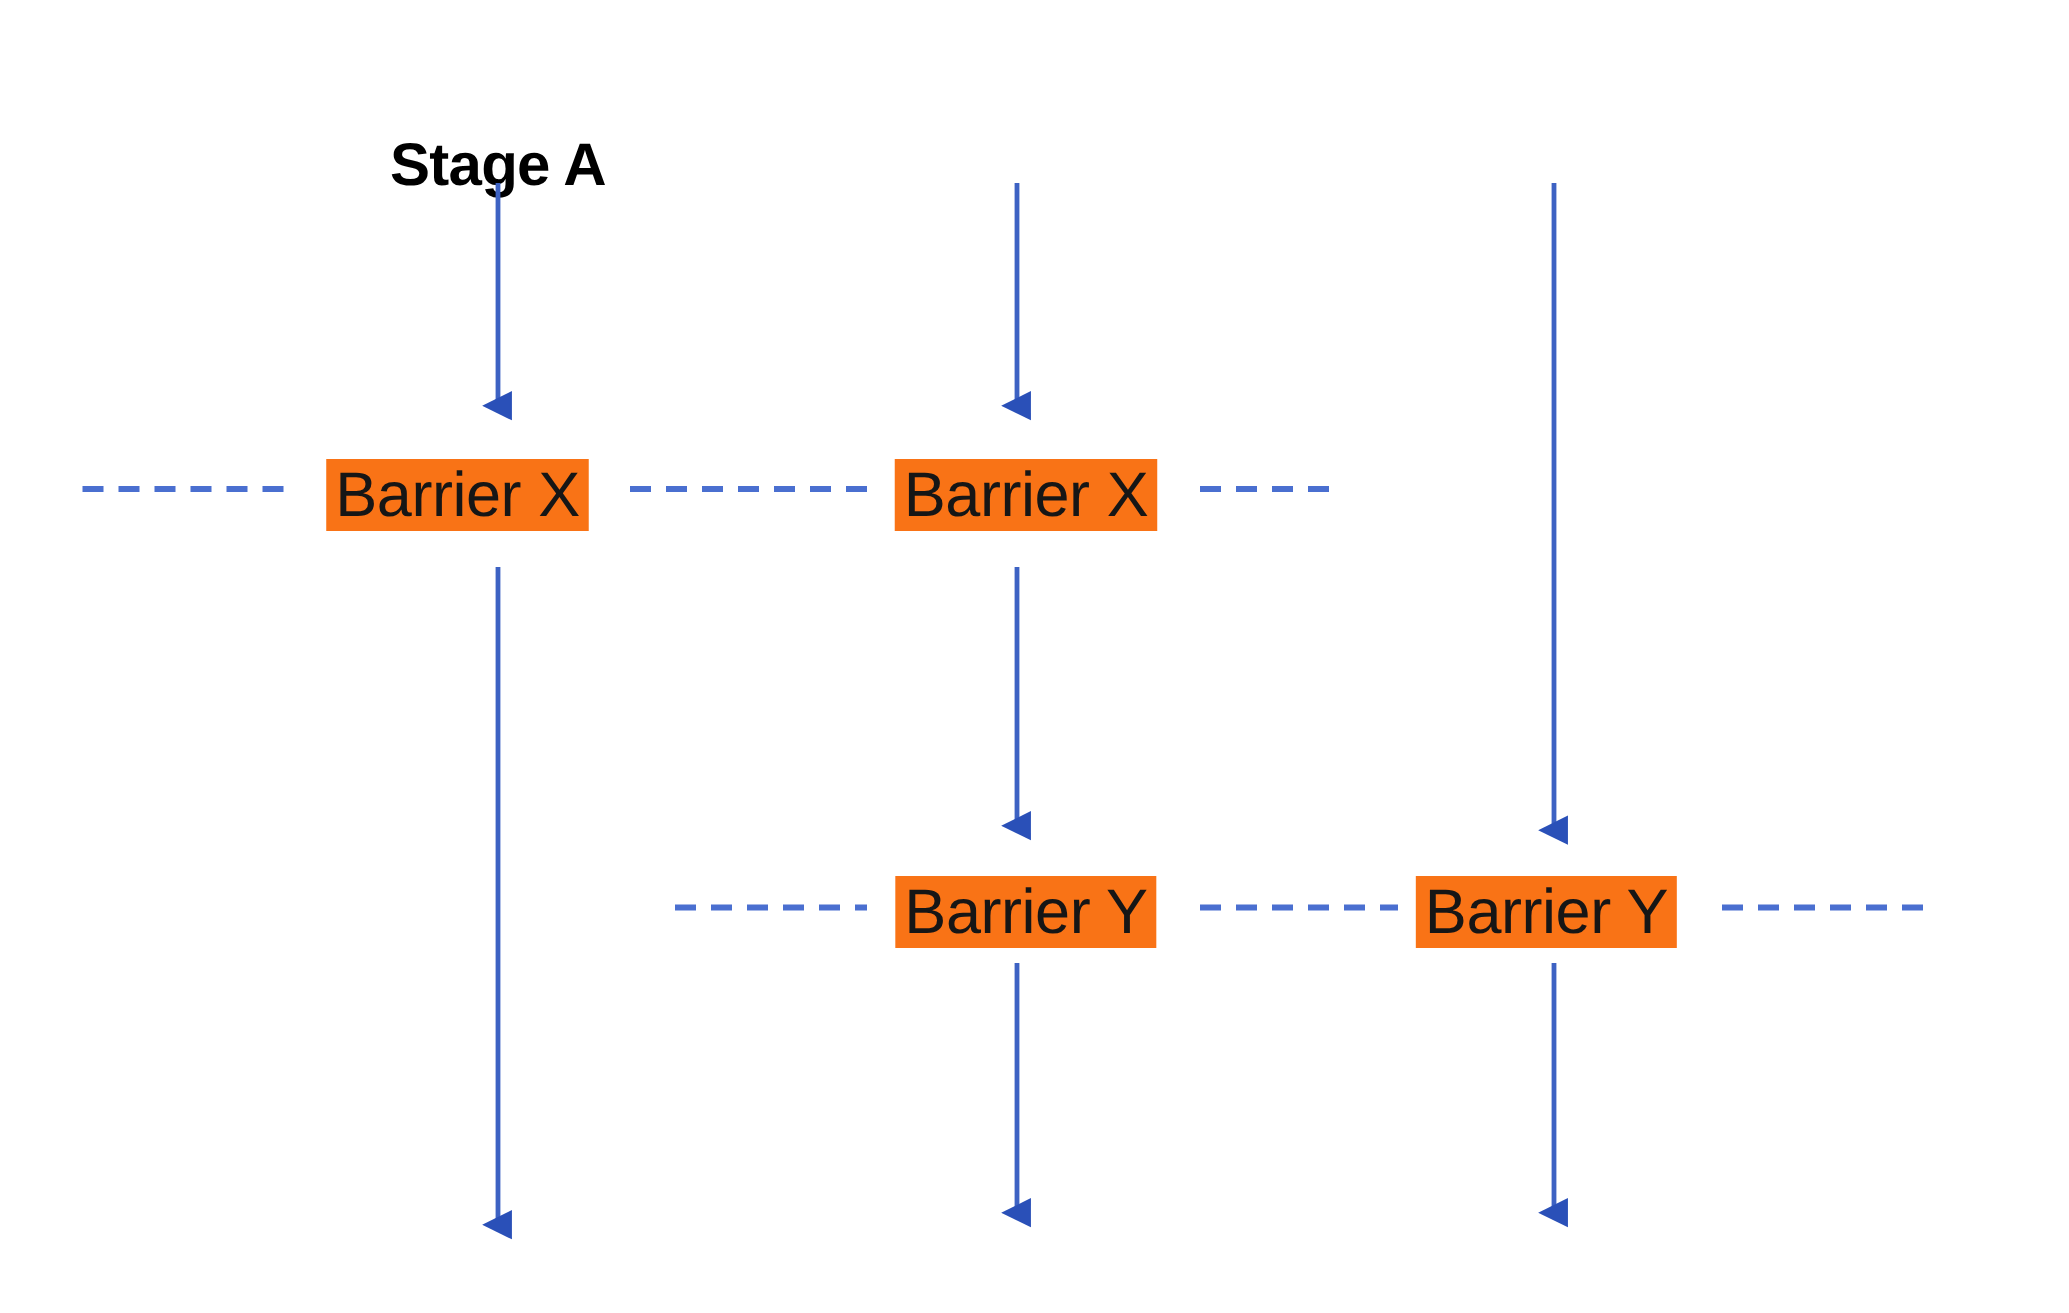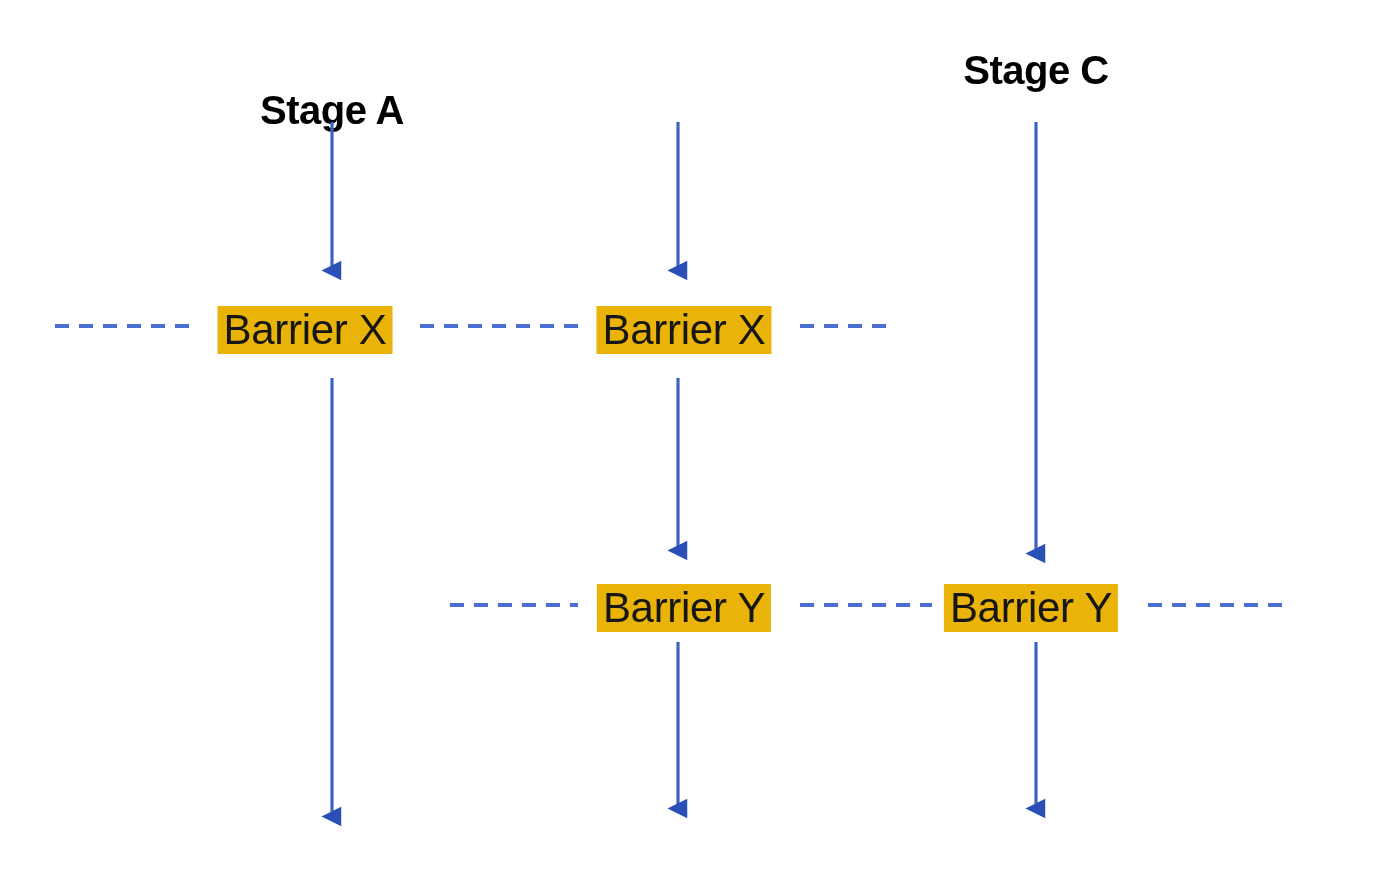--- a/index.html
+++ b/index.html
@@ -27,42 +27,41 @@
   }
   .barrier-label {
     position: absolute;
     font-family: "Liberation Sans", sans-serif;
     font-weight: normal;
     font-size: 42px;
     color: #161616;
     white-space: nowrap;
     transform: translate(-50%, -50%);
     letter-spacing: -0.3px;
-    background: #eab308;
+    background: #f97316;
     padding: 0 6px;
     z-index: 3;
   }
   .arrow-svg {
     position: absolute;
     overflow: visible;
     z-index: 2;
   }
   .dash-svg {
     position: absolute;
     overflow: visible;
     z-index: 1;
   }
 </style>
 </head>
 <body>
 
 <div id="canvas">
 
   <div class="stage-label" style="left:332px; top:48px;margin-top:40px;">Stage A</div>
-  <div class="stage-label" style="left:1036px; top:48px;">Stage C</div>
 
   <svg class="dash-svg" style="left:0; top:0;" width="1379" height="875">
     <g stroke="#4A6FD0" stroke-width="4" stroke-dasharray="14 10" stroke-linecap="butt" fill="none">
       <line x1="55" y1="326" x2="196" y2="326"></line>
       <line x1="420" y1="326" x2="578" y2="326"></line>
       <line x1="800" y1="326" x2="895" y2="326"></line>
       <line x1="450" y1="605" x2="578" y2="605"></line>
       <line x1="800" y1="605" x2="932" y2="605"></line>
       <line x1="1148" y1="605" x2="1285" y2="605"></line>
     </g>

